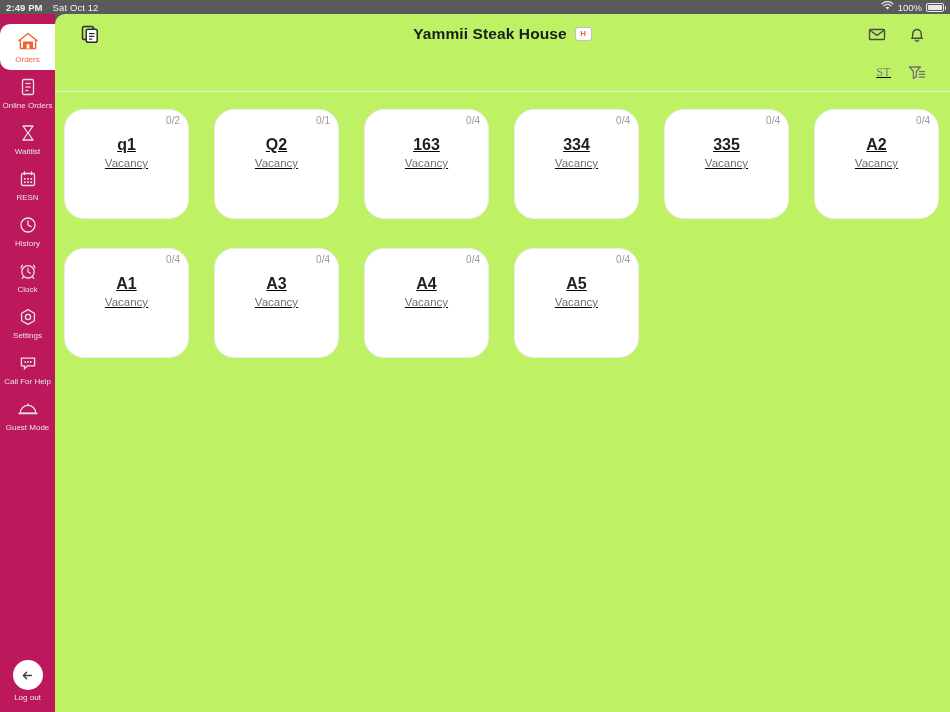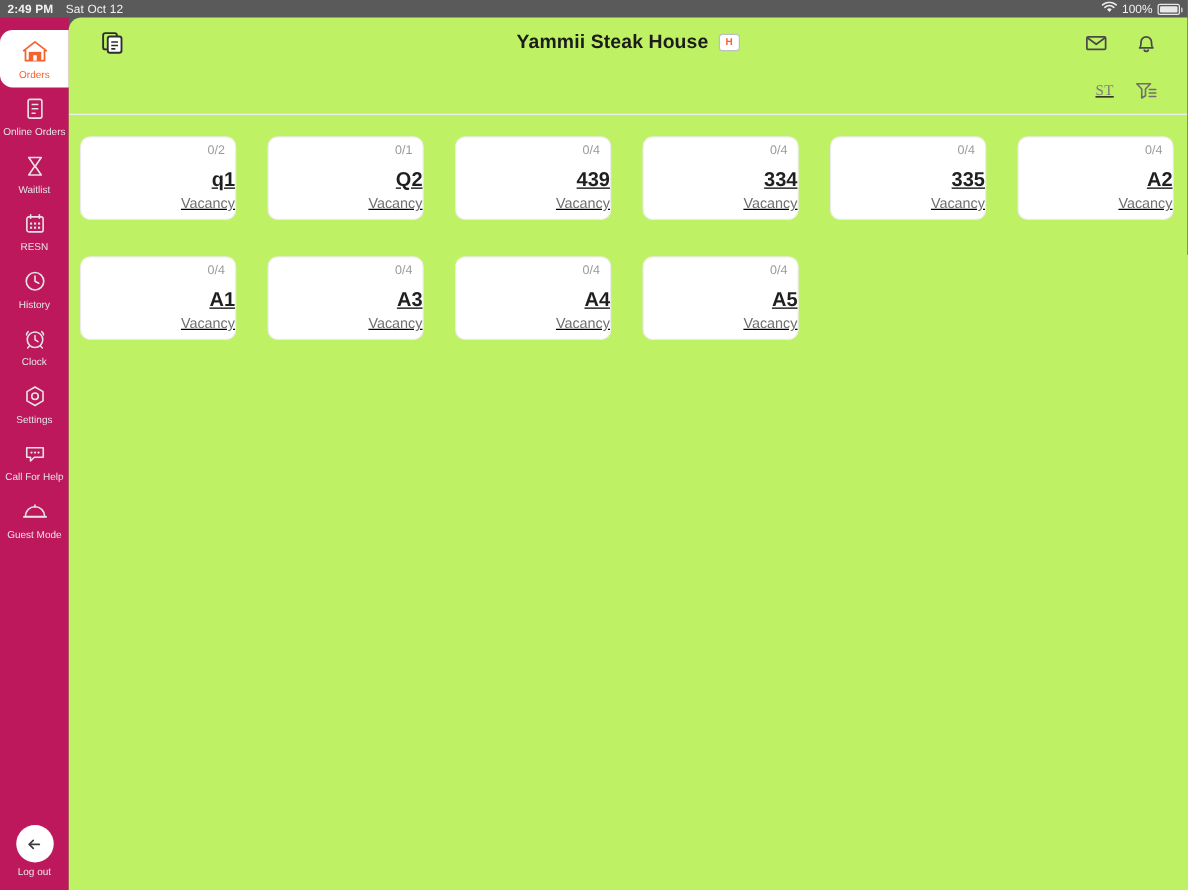--- a/index.html
+++ b/index.html
@@ -87,24 +87,24 @@
   .tab.active { background: #fdeae3; color: #f4622e; }
   .tabs-right { margin-left: auto; display: flex; align-items: center; gap: 15px; margin-right: 10px; }
   .st-label { font-size: 12px; color: #7c7c7c; letter-spacing: .3px; cursor: pointer; font-family: "Liberation Serif", serif; }
 
   
   .grid {
     padding: 17px 0 0 9px;
     display: flex; flex-wrap: wrap; gap: 29px 25px; align-content: flex-start;
   }
   .tcard {
-    width: 125px; height: 67px; background: #fff;
-    border: 1px solid #ececec; border-radius: 8px;
+    width: 125px; height: 110px; background: #fff;
+    border: 1px solid #ececec; border-radius: 20px;
     position: relative; cursor: pointer;
-    display: flex; flex-direction: column; align-items: flex-end;
+    display: flex; flex-direction: column; align-items: center;
   }
   .tcard .cap {
     position: absolute; right: 8px; top: 5px; font-size: 10px; color: #9a9a9a;
   }
   .tcard .tname {
     margin-top: 26px; font-size: 16px; font-weight: bold; color: #1f1f1f; line-height: 18px;
   }
   .tcard .tstatus { margin-top: 3px; font-size: 11.5px; color: #6f6f6f; }
 
   
@@ -319,21 +319,21 @@
         <span class="tname">q1</span>
         <span class="tstatus">Vacancy</span>
       </div>
       <div class="tcard">
         <span class="cap">0/1</span>
         <span class="tname">Q2</span>
         <span class="tstatus">Vacancy</span>
       </div>
       <div class="tcard">
         <span class="cap">0/4</span>
-        <span class="tname">439</span>
+        <span class="tname">163</span>
         <span class="tstatus">Vacancy</span>
       </div>
       <div class="tcard">
         <span class="cap">0/4</span>
         <span class="tname">334</span>
         <span class="tstatus">Vacancy</span>
       </div>
       <div class="tcard">
         <span class="cap">0/4</span>
         <span class="tname">335</span>

